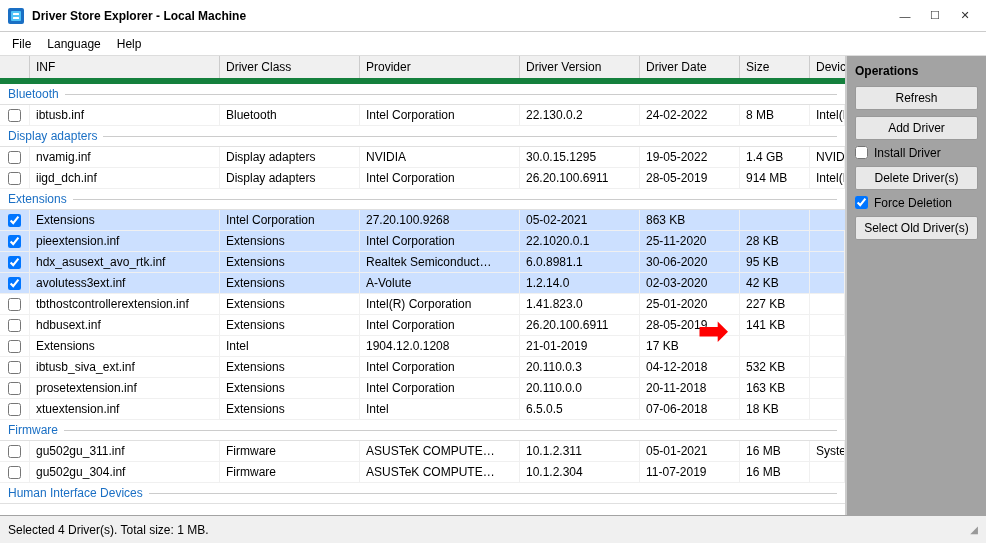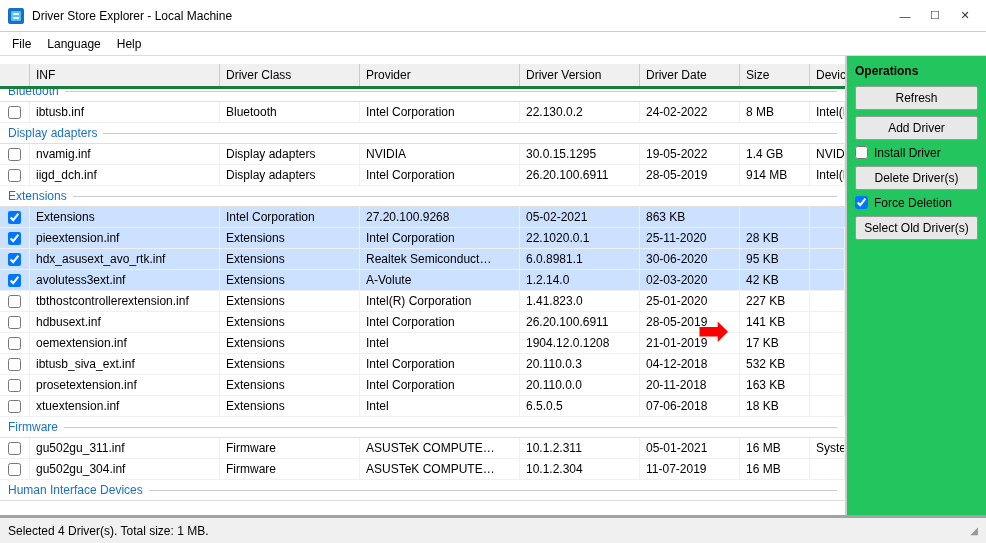--- a/index.html
+++ b/index.html
@@ -33,20 +33,21 @@
       display: flex;
       align-items: center;
       justify-content: center;
       color: white;
       font-size: 9px;
       font-weight: bold;
     }
     .title-text {
       font-size: 12px;
       color: #000;
+      font-weight: bold;
     }
     .window-controls {
       display: flex;
       gap: 4px;
     }
     .win-btn {
       width: 26px;
       height: 20px;
       border: none;
       background: transparent;
@@ -80,23 +81,23 @@
       flex: 1;
       overflow-y: auto;
       overflow-x: hidden;
       background: #fff;
       border-right: 1px solid #ccc;
     }
     .table-header {
       display: grid;
       grid-template-columns: 30px 190px 140px 160px 120px 100px 70px 1fr;
       background: #f0f0f0;
-      border-bottom: 3px solid #15803d;
+      border-bottom: 6px solid #15803d;
       position: sticky;
-      top: 8px;
+      top: 0;
       z-index: 10;
     }
     .th {
       padding: 4px 6px;
       border-right: 1px solid #ccc;
       font-weight: normal;
       font-size: 12px;
       cursor: pointer;
       user-select: none;
       white-space: nowrap;
@@ -141,21 +142,21 @@
       justify-content: center;
       padding: 2px;
     }
     .td-checkbox input[type="checkbox"] {
       width: 13px;
       height: 13px;
       cursor: pointer;
     }
     .right-panel {
       width: 140px;
-      background: #22c55e;
+      background: #a3a3a3;
       padding: 8px;
       display: flex;
       flex-direction: column;
       gap: 6px;
       border-left: 1px solid #ccc;
     }
     .operations-title {
       font-size: 12px;
       font-weight: 600;
       margin-bottom: 2px;
@@ -176,21 +177,21 @@
       font-size: 12px;
     }
     .op-checkbox-row input[type="checkbox"] {
       width: 13px;
       height: 13px;
       cursor: pointer;
     }
     .status-bar {
       height: 28px;
       background: #f0f0f0;
-      border-top: 3px solid #a3a3a3;
+      border-top: 1px solid #a3a3a3;
       display: flex;
       align-items: center;
       padding: 0 8px;
       font-size: 12px;
       justify-content: space-between;
     }
     
     .table-area::-webkit-scrollbar { width: 14px; }
     .table-area::-webkit-scrollbar-track { background: #f0f0f0; }
     .table-area::-webkit-scrollbar-thumb { background: #c0c0c0; border: 2px solid #f0f0f0; }
@@ -361,21 +362,20 @@
       <div class="td">Intel Corporation</div>
       <div class="td">26.20.100.6911</div>
       <div class="td">28-05-2019</div>
       <div class="td">141 KB</div>
       <div class="td"></div>
     </div>
     <div class="data-row">
       <div class="td td-checkbox">
           <input type="checkbox" style="">
         </div>
-      <div class="td">oemextension.inf</div>
       <div class="td">Extensions</div>
       <div class="td">Intel</div>
       <div class="td">1904.12.0.1208</div>
       <div class="td">21-01-2019</div>
       <div class="td">17 KB</div>
       <div class="td"></div>
     </div>
     <div class="data-row">
       <div class="td td-checkbox">
           <input type="checkbox" style="">

